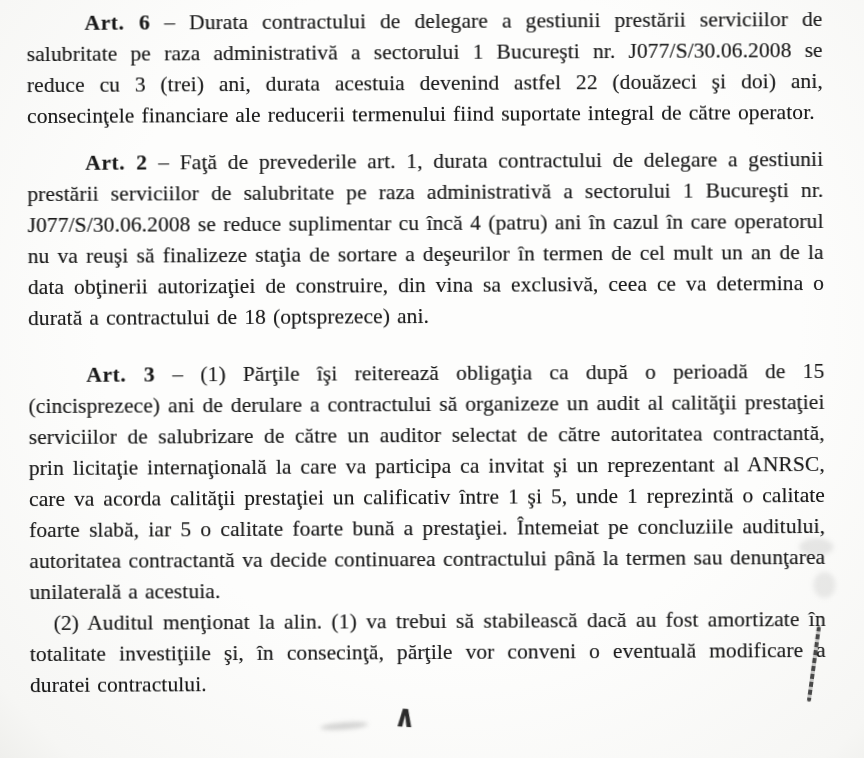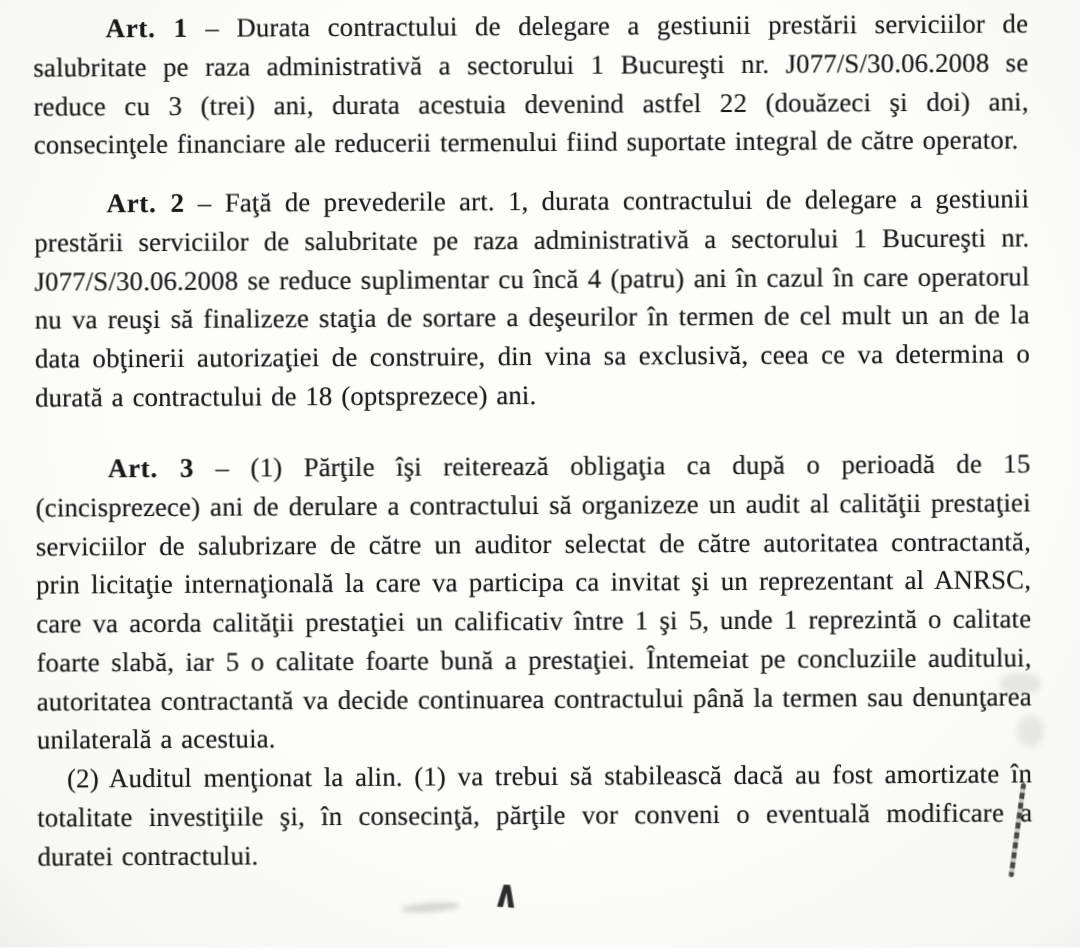--- a/index.html
+++ b/index.html
@@ -94,21 +94,21 @@
     background: rgba(120,120,120,0.14);
     border-radius: 50%;
     filter: blur(2.5px);
   }
 </style>
 </head>
 <body>
 
 <div class="page">
 
-  <p class="art"><b class="article-label">Art. 1</b><span> – Durata contractului de delegare a gestiunii prestării serviciilor de salubritate pe raza administrativă a sectorului 1 Bucureşti nr. J077/S/30.06.2008 se reduce cu 3 (trei) ani, durata acestuia devenind astfel 22 (douăzeci şi doi) ani, consecinţele financiare ale reducerii termenului fiind suportate integral de către operator.</span></p>
+  <p class="art"><b class="article-label">Art. 6</b><span> – Durata contractului de delegare a gestiunii prestării serviciilor de salubritate pe raza administrativă a sectorului 1 Bucureşti nr. J077/S/30.06.2008 se reduce cu 3 (trei) ani, durata acestuia devenind astfel 22 (douăzeci şi doi) ani, consecinţele financiare ale reducerii termenului fiind suportate integral de către operator.</span></p>
 
   <p class="art gap-sm"><b class="article-label">Art. 2</b><span> – Faţă de prevederile art. 1, durata contractului de delegare a gestiunii prestării serviciilor de salubritate pe raza administrativă a sectorului 1 Bucureşti nr. J077/S/30.06.2008 se reduce suplimentar cu încă 4 (patru) ani în cazul în care operatorul nu va reuşi să finalizeze staţia de sortare a deşeurilor în termen de cel mult un an de la data obţinerii autorizaţiei de construire, din vina sa exclusivă, ceea ce va determina o durată a contractului de 18 (optsprezece) ani.</span></p>
 
   <p class="art gap-md"><b class="article-label">Art. 3</b><span> – (1) Părţile îşi reiterează obligaţia ca după o perioadă de 15 (cincisprezece) ani de derulare a contractului să organizeze un audit al calităţii prestaţiei serviciilor de salubrizare de către un auditor selectat de către autoritatea contractantă, prin licitaţie internaţională la care va participa ca invitat şi un reprezentant al ANRSC, care va acorda calităţii prestaţiei un calificativ între 1 şi 5, unde 1 reprezintă o calitate foarte slabă, iar 5 o calitate foarte bună a prestaţiei. Întemeiat pe concluziile auditului, autoritatea contractantă va decide continuarea contractului până la termen sau denunţarea unilaterală a acestuia.</span></p>
 
   <p class="alin"><span>(2) Auditul menţionat la alin. (1) va trebui să stabilească dacă au fost amortizate în totalitate investiţiile şi, în consecinţă, părţile vor conveni o eventuală modificare a duratei contractului.</span></p>
 
   <span class="artifact caret-mark">∧</span>
   <div class="artifact pen-smudge"></div>
   <div class="artifact ink-stroke"></div>

